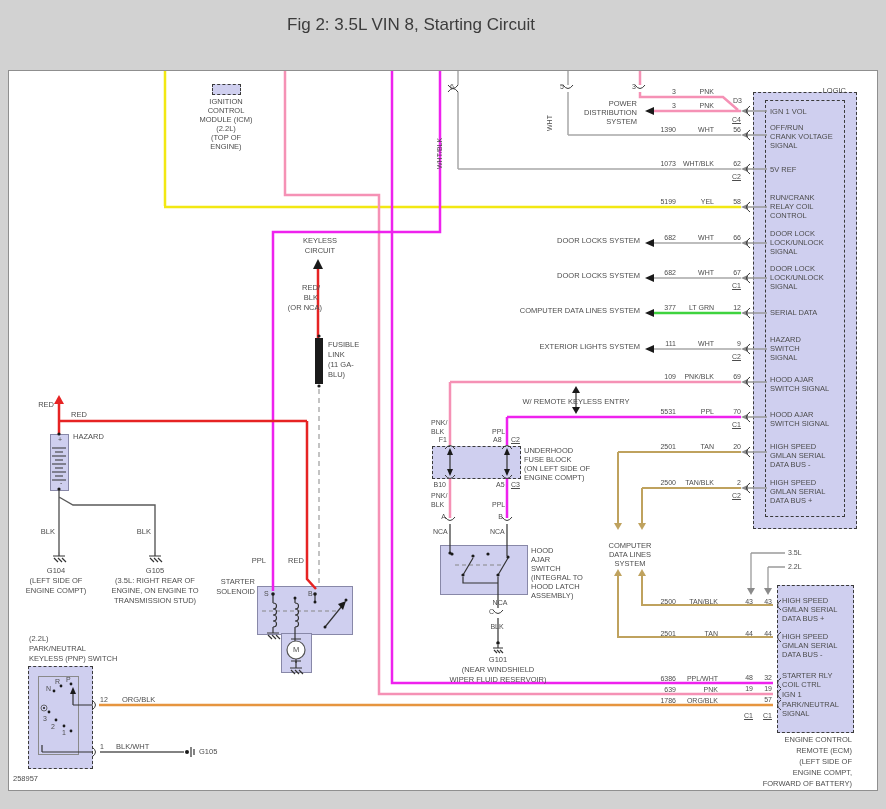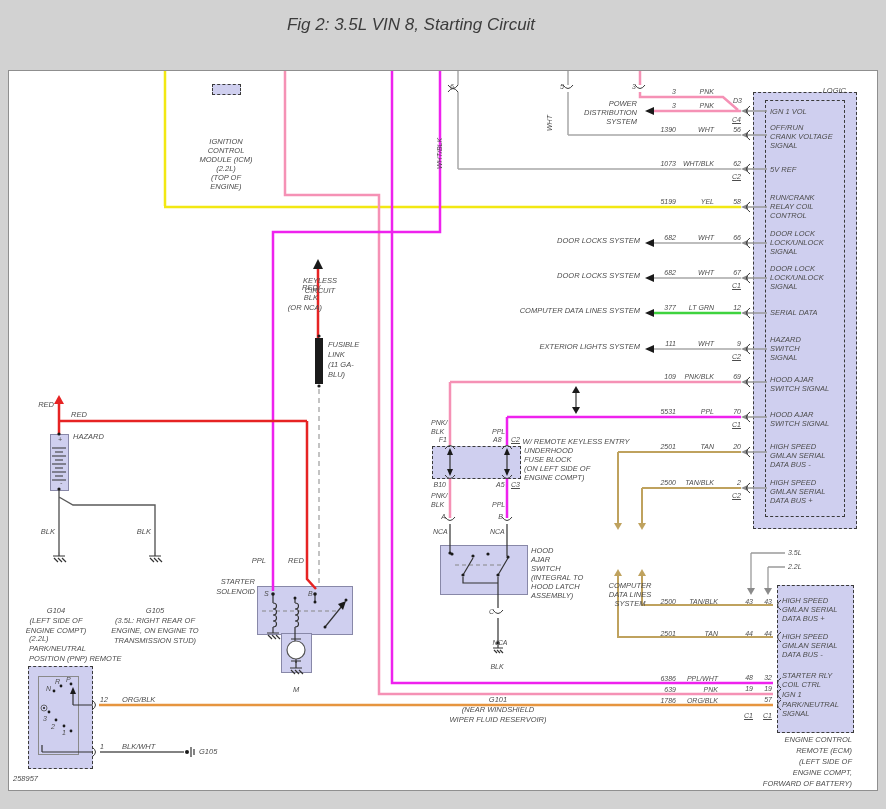--- a/index.html
+++ b/index.html
@@ -1,26 +1,26 @@
 <!DOCTYPE html>
 <html><head>
 <meta charset="utf-8">
 <style>
   html,body{margin:0;padding:0;}
   body{width:886px;height:809px;background:#d2d2d2;position:relative;overflow:hidden;
        font-family:"Liberation Sans",sans-serif;}
-  #page{position:absolute;left:0;top:0;width:886px;height:809px;font-style:italic;}
+  #page{position:absolute;left:0;top:0;width:886px;height:809px;}
   #title{position:absolute;left:0;top:15px;width:822px;text-align:center;
          font-size:17px;color:#3c3c3c;}
   #sheet{position:absolute;left:8px;top:70px;width:868px;height:719px;
          background:#ffffff;border:1px solid #8f8f8f;}
   .lb{position:absolute;font-size:7.5px;line-height:9px;color:#4d4d4d;white-space:nowrap;}
   .sm{font-size:7px;}
   .rt{transform:translateX(-100%);}
-  .ct{transform:translateX(-50%);margin-top:40px;}
+  .ct{transform:translateX(-50%);}
   .un{text-decoration:underline;}
   .v90{transform:rotate(-90deg);transform-origin:left bottom;}
   .box{position:absolute;background:#cfcfef;border:1px solid #8888a8;}
   .dashbox{position:absolute;background:#cfcfef;border:1px dashed #3a3a3a;}
   .dashline{position:absolute;border:1px dashed #3a3a3a;background:transparent;}
   .plainbox{position:absolute;border:1px solid #8a8a8a;background:transparent;}
   svg{position:absolute;left:0;top:0;}
   .w-yel{stroke:#f2e813;stroke-width:2.5;fill:none;}
   .w-pnk{stroke:#f591b5;stroke-width:2.5;fill:none;}
   .w-mag{stroke:#ee22ee;stroke-width:2.5;fill:none;}
@@ -486,27 +486,27 @@
   <div class="lb rt" style="left:266px;top:556px">PPL</div>
   <div class="lb" style="left:288px;top:556px">RED</div>
   <div class="lb rt" style="left:255px;top:577px">STARTER</div>
   <div class="lb rt" style="left:255px;top:587px">SOLENOID</div>
   <div class="lb sm" style="left:264px;top:589px">S</div>
   <div class="lb sm" style="left:308px;top:589px">B</div>
   <div class="lb ct" style="left:296px;top:645px">M</div>
 
   <div class="lb" style="left:29px;top:634px">(2.2L)</div>
   <div class="lb" style="left:29px;top:644px">PARK/NEUTRAL</div>
-  <div class="lb" style="left:29px;top:654px">POSITION (PNP) REMOTE</div>
+  <div class="lb" style="left:29px;top:654px">KEYLESS (PNP) SWITCH</div>
   <div class="lb sm" style="left:66px;top:675px">P</div>
   <div class="lb sm" style="left:55px;top:677px">R</div>
   <div class="lb sm" style="left:46px;top:684px">N</div>
   <div class="lb sm" style="left:43px;top:714px">3</div>
   <div class="lb sm" style="left:51px;top:722px">2</div>
   <div class="lb sm" style="left:62px;top:728px">1</div>
   <div class="lb sm" style="left:100px;top:695px">12</div>
   <div class="lb" style="left:122px;top:695px">ORG/BLK</div>
   <div class="lb sm" style="left:100px;top:742px">1</div>
-  <div class="lb" style="left:122px;top:742px">BLK/WHT</div>
+  <div class="lb" style="left:116px;top:742px">BLK/WHT</div>
   <div class="lb" style="left:199px;top:747px">G105</div>
 
   <div class="lb" style="left:13px;top:774px">258957</div>
 </div>
 
 </body></html>

